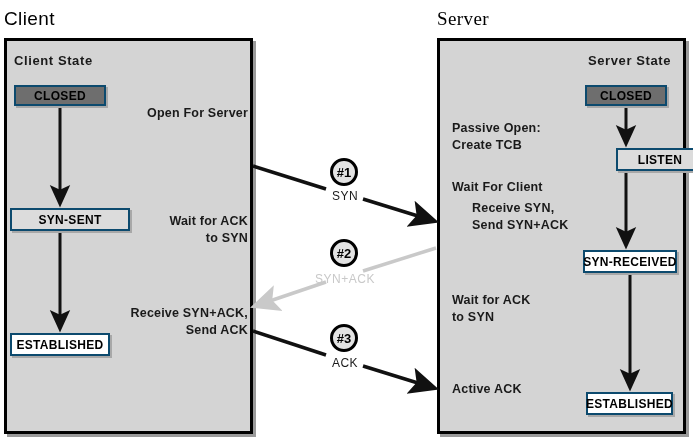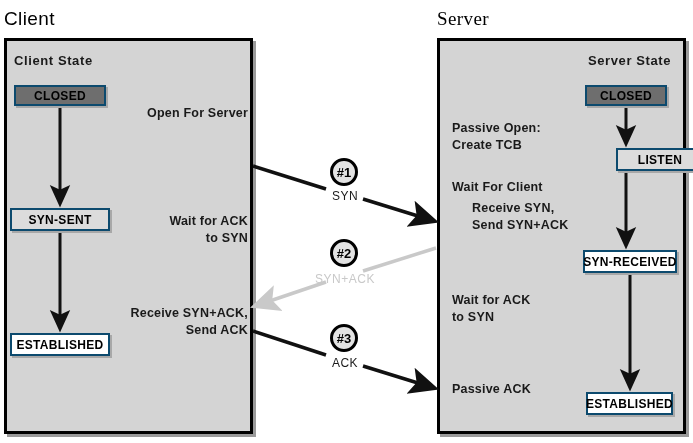--- a/index.html
+++ b/index.html
@@ -66,21 +66,21 @@
     color: #000000;
     white-space: nowrap;
     box-shadow: 2px 2px 0 #a8a8a8;
   }
   .fill-dark  { background: #6e6e6e; color: #000000; }
   .fill-light { background: #dcdcdc; }
   .fill-white { background: #ffffff; }
 
   
   #sb-c-closed  { left: 14px; top: 85px;  width: 92px;  height: 21px; }
-  #sb-c-synsent { left: 10px; top: 208px; width: 100px; height: 23px; }
+  #sb-c-synsent { left: 10px; top: 208px; width: 120px; height: 23px; }
   #sb-c-estab   { left: 10px; top: 333px; width: 100px; height: 23px; }
 
   
   #sb-s-closed   { left: 585px; top: 85px;  width: 82px;  height: 21px; }
   #sb-s-listen   { left: 616px; top: 148px; width: 88px;  height: 23px; }
   #sb-s-synrecv  { left: 583px; top: 250px; width: 94px;  height: 23px; }
   #sb-s-estab    { left: 586px; top: 392px; width: 87px;  height: 23px; }
 
   
   #vec { position: absolute; left: 0; top: 0; width: 693px; height: 443px; pointer-events: none; }
@@ -175,21 +175,21 @@
   <div class="note right" id="note-c4">Receive SYN+ACK,
 Send ACK</div>
 
   <div class="note left" id="note-s1">Passive Open:
 Create TCB</div>
   <div class="note left" id="note-s2">Wait For Client</div>
   <div class="note left" id="note-s3">Receive SYN,
 Send SYN+ACK</div>
   <div class="note left" id="note-s4">Wait for ACK
 to SYN</div>
-  <div class="note left" id="note-s5">Passive ACK</div>
+  <div class="note left" id="note-s5">Active ACK</div>
 
   <svg id="vec" viewBox="0 0 693 443">
     <defs>
       <marker id="ah-dark" markerWidth="9" markerHeight="9" refX="7" refY="4.5" orient="auto" markerUnits="strokeWidth">
         <path d="M0,0.6 L8.5,4.5 L0,8.4 L1.8,4.5 Z" fill="#111111"></path>
       </marker>
       <marker id="ah-light" markerWidth="9" markerHeight="9" refX="7" refY="4.5" orient="auto" markerUnits="strokeWidth">
         <path d="M0,0.6 L8.5,4.5 L0,8.4 L1.8,4.5 Z" fill="#c9c9c9"></path>
       </marker>
       <marker id="ah-v" markerWidth="8" markerHeight="8" refX="6" refY="4" orient="auto" markerUnits="strokeWidth">

